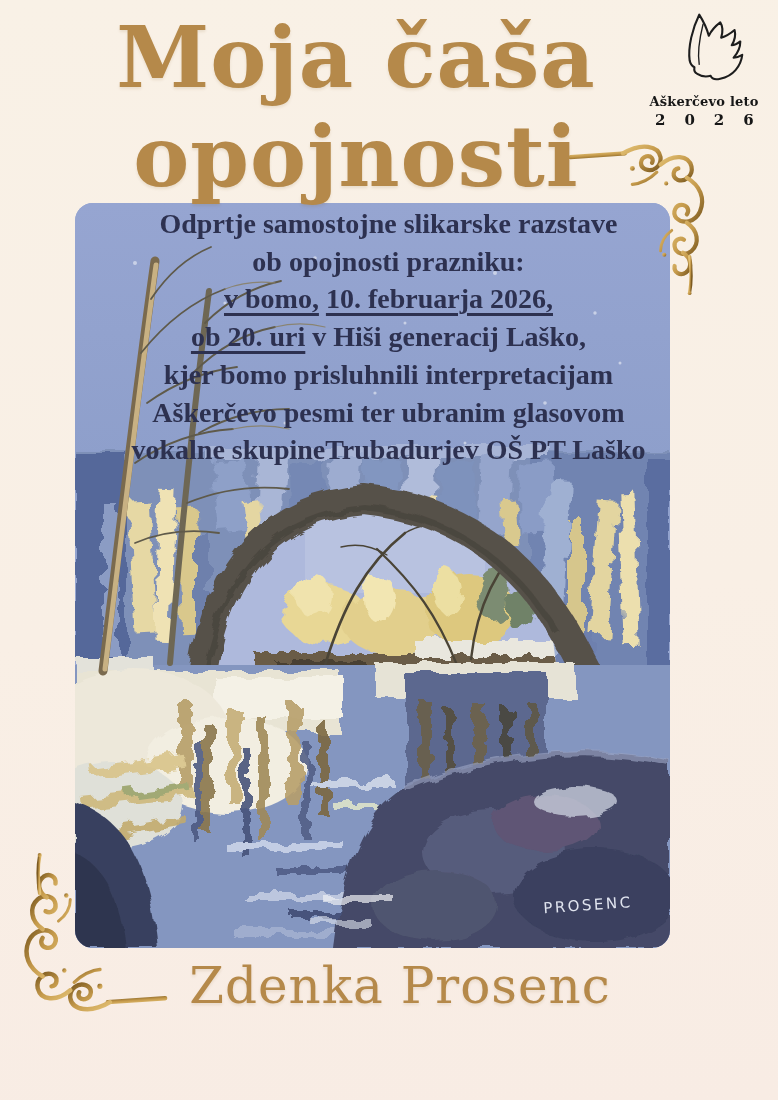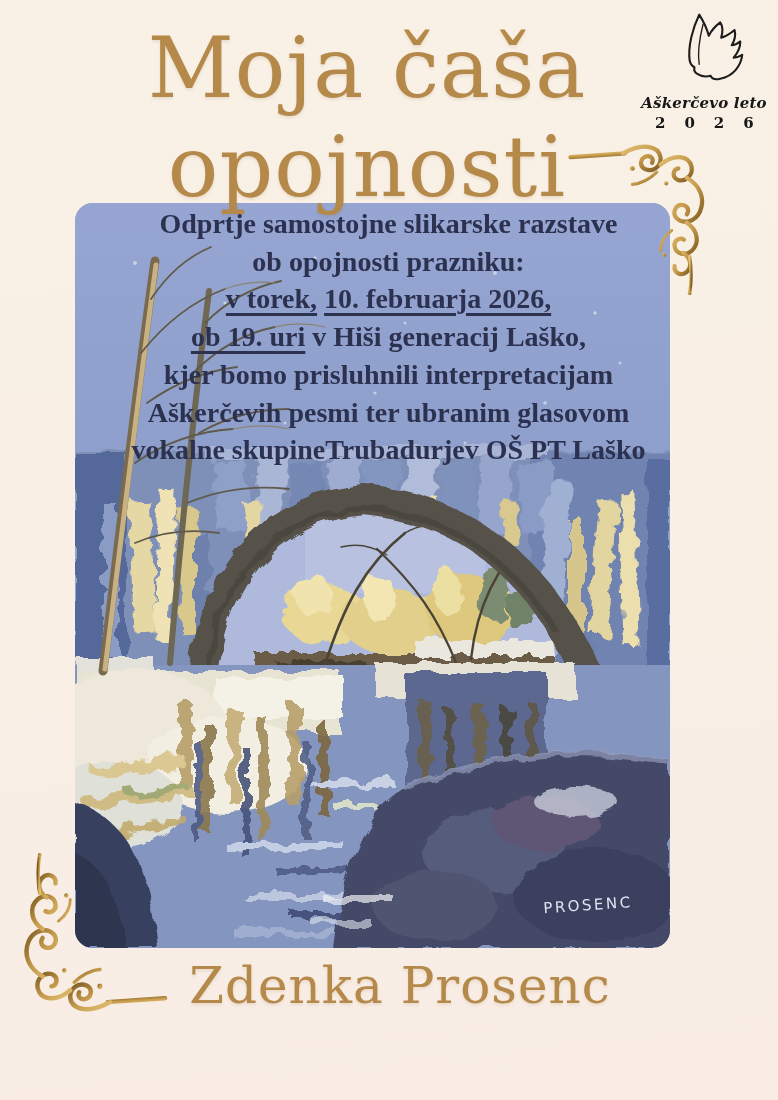--- a/index.html
+++ b/index.html
@@ -13,21 +13,21 @@
   .title{
     position:absolute;left:0;top:8px;width:712px;z-index:5;
     text-align:center;font-family:"DejaVu Serif",serif;font-weight:400;
     color:var(--gold,#b5894a);font-size:84px;line-height:99px;letter-spacing:1px;
     text-shadow:0 2px 3px rgba(120,80,20,.12);
   }
   .title span{display:block;}
   
   .logo{position:absolute;left:638px;top:10px;width:132px;text-align:center;z-index:5;}
   .logo svg{display:block;margin:0 auto;}
-  .logo-name{font-family:"DejaVu Serif",serif;font-weight:bold;font-size:15px;color:#171717;letter-spacing:.2px;margin-top:2px;font-style:italic;}
+  .logo-name{font-family:"DejaVu Serif",serif;font-weight:bold;font-size:13px;color:#171717;letter-spacing:.2px;margin-top:2px;}
   .logo-year{font-family:"DejaVu Serif",serif;font-weight:bold;font-size:15px;color:#171717;letter-spacing:19px;padding-left:17px;margin-top:2px;}
   
   .flourish-tr{position:absolute;left:562px;top:144px;width:152px;height:152px;z-index:4;}
   .flourish-bl{position:absolute;left:18px;top:852px;width:152px;height:160px;z-index:4;transform:rotate(180deg);}
   
   .painting{
     position:absolute;left:75px;top:203px;width:595px;height:745px;
     border-radius:18px;overflow:hidden;z-index:2;background:#93a3cf;
   }
   .painting svg{position:absolute;left:0;top:0;}
@@ -43,21 +43,21 @@
     position:absolute;left:22px;top:940px;width:756px;z-index:5;text-align:center;
     font-family:"DejaVu Serif",serif;font-weight:400;font-size:50px;line-height:92px;
     color:var(--gold,#b5894a);letter-spacing:1px;text-shadow:0 2px 3px rgba(120,80,20,.12);
   }
 </style>
 </head>
 <body>
 
 <div class="poster">
 
-  <h1 class="title" style="margin:11px;font-weight:400;">
+  <h1 class="title" style="margin:0;font-weight:700;">
     <span>Moja čaša</span>
     <span>opojnosti</span>
   </h1>
 
   <div class="logo">
     <svg width="86" height="82" viewBox="0 0 90 84">
       <g fill="none" stroke="#1d1d1d" stroke-width="2.2" stroke-linejoin="round" stroke-linecap="round">
         <path d="M40,4 C33,18 28,38 30,52 Q31,57 35,59 Q34,64 38,66 Q44,70 52,68 Q54,73 62,71 Q72,69 78,62 Q84,55 85,46 Q80,49 76,49 Q83,41 83,32 Q78,36 74,36 Q79,28 77,20 Q70,26 63,28 Q66,18 62,12 Q54,18 50,26 Q47,15 40,4 Z"></path>
         <path d="M44,14 C40,30 38,44 40,56" stroke-width="1.4"></path>
       </g>
@@ -299,23 +299,23 @@
           <path d="M200,124 C216,120 234,120 250,124"></path>
         </g>
       </g>
 
       <text x="468" y="708" transform="rotate(-4 500 700)" fill="#dfe3ee" font-family="DejaVu Sans, sans-serif" font-size="15" letter-spacing="2.5">PROSENC</text>
     </svg>
 
     <div class="event-text">
         <div class="event-line"><span>Odprtje samostojne slikarske razstave</span></div>
         <div class="event-line"><span>ob opojnosti prazniku:</span></div>
-        <div class="event-line"><span class="u">v torek,</span><span> </span><span class="u">10. februarja 2026,</span></div>
-        <div class="event-line"><span class="u">ob 19. uri</span><span> v Hiši generacij Laško,</span></div>
+        <div class="event-line"><span class="u">v bomo,</span><span> </span><span class="u">10. februarja 2026,</span></div>
+        <div class="event-line"><span class="u">ob 20. uri</span><span> v Hiši generacij Laško,</span></div>
         <div class="event-line"><span>kjer bomo prisluhnili interpretacijam</span></div>
-        <div class="event-line"><span>Aškerčevih pesmi ter ubranim glasovom</span></div>
+        <div class="event-line"><span>Aškerčevo pesmi ter ubranim glasovom</span></div>
         <div class="event-line"><span>vokalne skupineTrubadurjev OŠ PT Laško</span></div>
       </div>
   </div>
 
   <div class="artist-name">Zdenka Prosenc</div>
 
 </div>
 
 </body></html>

